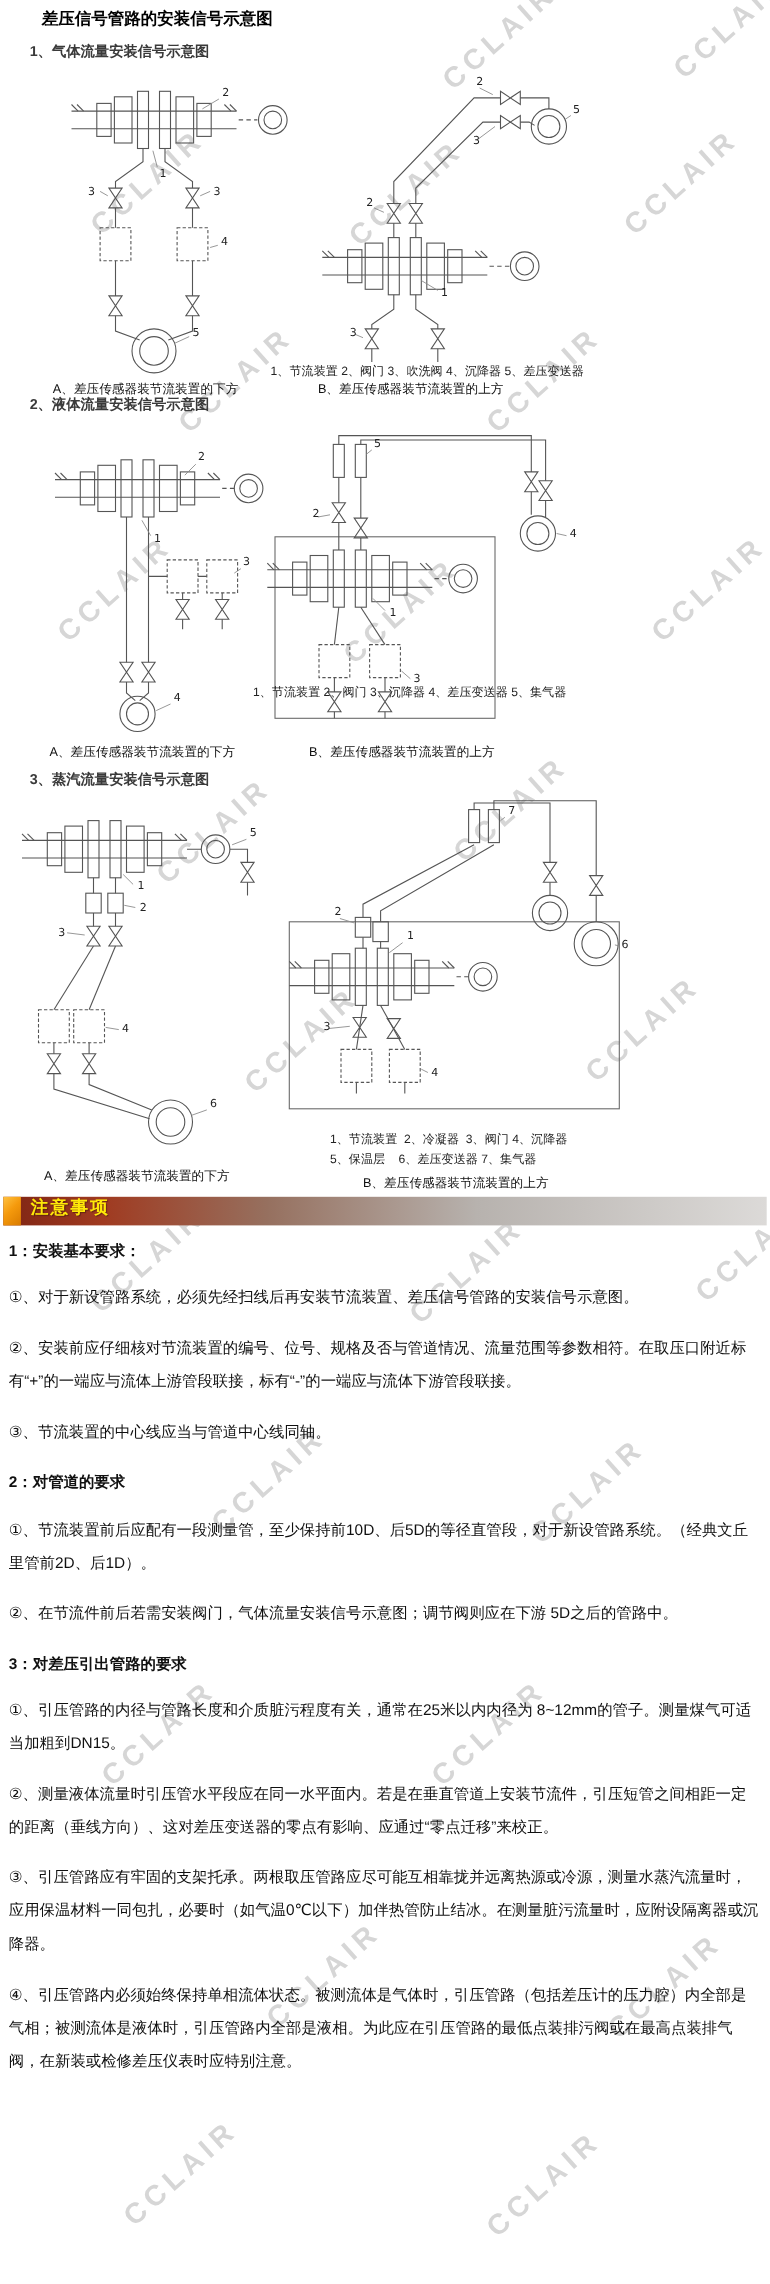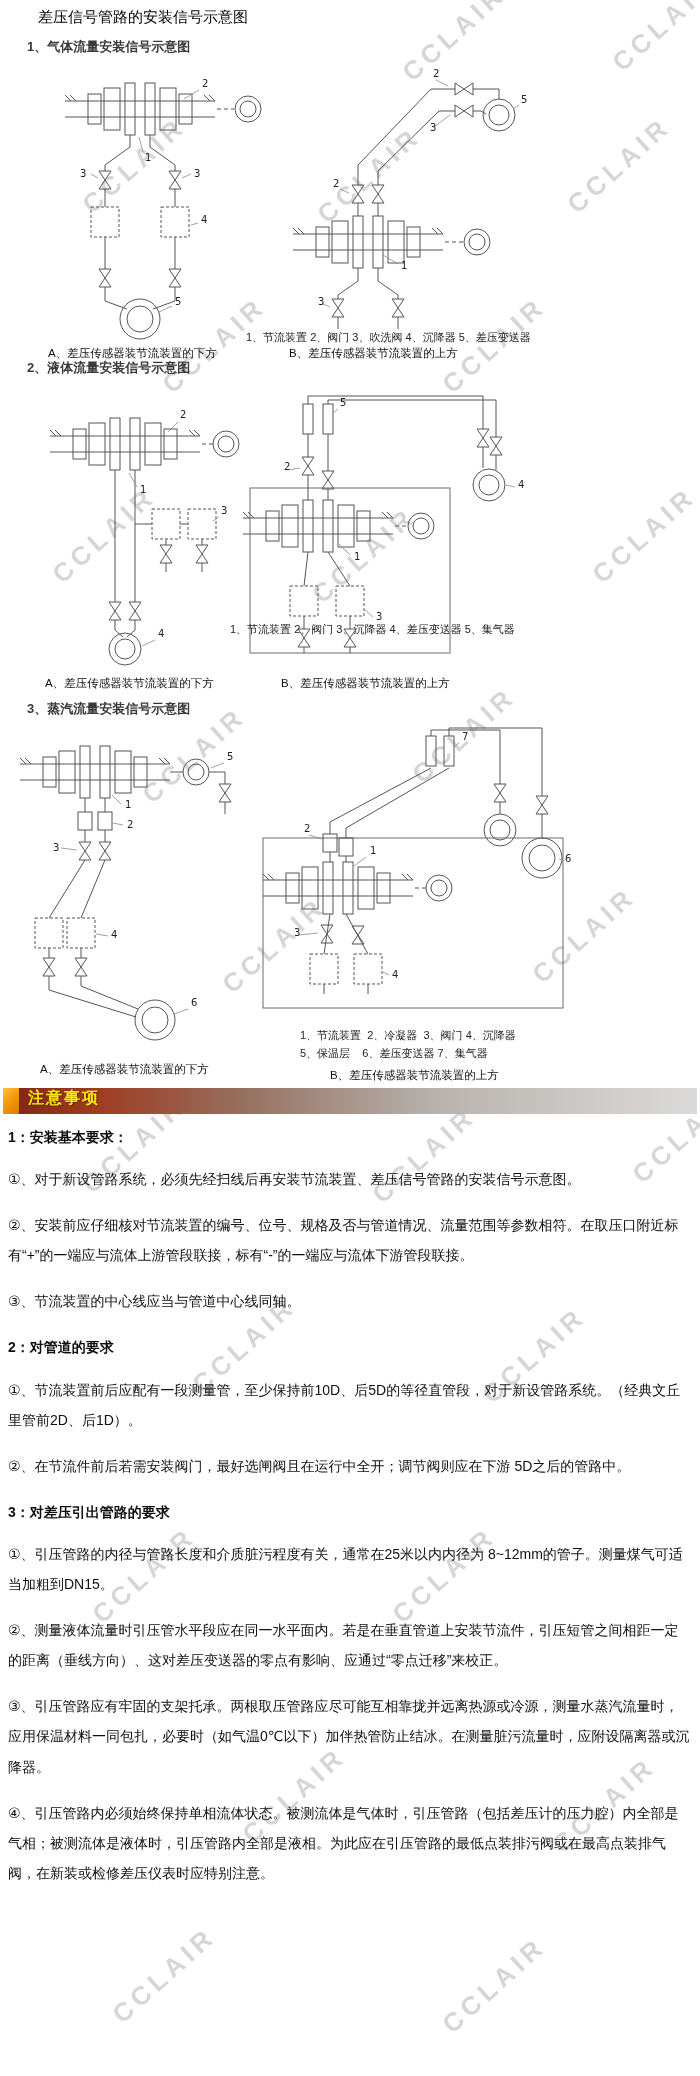--- a/index.html
+++ b/index.html
@@ -3,21 +3,21 @@
 <meta charset="utf-8">
 <style>
   *{box-sizing:border-box;margin:0;padding:0}
   html,body{background:#fff}
   body{font-family:"Liberation Sans","DejaVu Sans",sans-serif;color:#111}
   .page{position:relative;width:700px;height:2076px;background:#fff;overflow:hidden}
   
   .wm{position:absolute;color:#d6d6d6;font-weight:bold;font-size:26px;letter-spacing:5px;
       transform:rotate(-42deg);white-space:nowrap}
   
-  .title{position:absolute;left:38px;top:8px;font-size:15px;font-weight:normal;color:#000}
+  .title{position:absolute;left:38px;top:8px;font-size:15px;font-weight:bold;color:#000}
   .sec-h{position:absolute;font-size:13px;font-weight:bold;color:#3a3a3a}
   .legend{position:absolute;font-size:11px;color:#222;white-space:pre}
   .cap{position:absolute;font-size:11.5px;color:#111}
   
   .diag{position:absolute}
   g.ln{stroke:#555;fill:none;stroke-width:1}
   g.ld{stroke:#8a8a8a;stroke-width:.8}
   .dsh{stroke:#555;stroke-dasharray:4 3}
   .sld{stroke:#555}
   .frm{fill:none;stroke:#6a6a6a}
@@ -387,21 +387,21 @@
     <span class="notice-title">注意事项</span>
   </div>
 
   <div class="notes">
     <p class="nh">1：安装基本要求：</p>
     <p>①、对于新设管路系统，必须先经扫线后再安装节流装置、差压信号管路的安装信号示意图。</p>
     <p>②、安装前应仔细核对节流装置的编号、位号、规格及否与管道情况、流量范围等参数相符。在取压口附近标有“+”的一端应与流体上游管段联接，标有“-”的一端应与流体下游管段联接。</p>
     <p>③、节流装置的中心线应当与管道中心线同轴。</p>
     <p class="nh">2：对管道的要求</p>
     <p>①、节流装置前后应配有一段测量管，至少保持前10D、后5D的等径直管段，对于新设管路系统。（经典文丘里管前2D、后1D）。</p>
-    <p>②、在节流件前后若需安装阀门，最好选闸阀且在运行中全开；调节阀则应在下游 5D之后的管路中。</p>
+    <p>②、在节流件前后若需安装阀门，气体流量安装信号示意图；调节阀则应在下游 5D之后的管路中。</p>
     <p class="nh">3：对差压引出管路的要求</p>
     <p>①、引压管路的内径与管路长度和介质脏污程度有关，通常在25米以内内径为 8~12mm的管子。测量煤气可适当加粗到DN15。</p>
     <p>②、测量液体流量时引压管水平段应在同一水平面内。若是在垂直管道上安装节流件，引压短管之间相距一定的距离（垂线方向）、这对差压变送器的零点有影响、应通过“零点迁移”来校正。</p>
     <p>③、引压管路应有牢固的支架托承。两根取压管路应尽可能互相靠拢并远离热源或冷源，测量水蒸汽流量时，应用保温材料一同包扎，必要时（如气温0℃以下）加伴热管防止结冰。在测量脏污流量时，应附设隔离器或沉降器。</p>
     <p>④、引压管路内必须始终保持单相流体状态。被测流体是气体时，引压管路（包括差压计的压力腔）内全部是气相；被测流体是液体时，引压管路内全部是液相。为此应在引压管路的最低点装排污阀或在最高点装排气阀，在新装或检修差压仪表时应特别注意。</p>
   </div>
 
 </div>
 
 </body></html>

